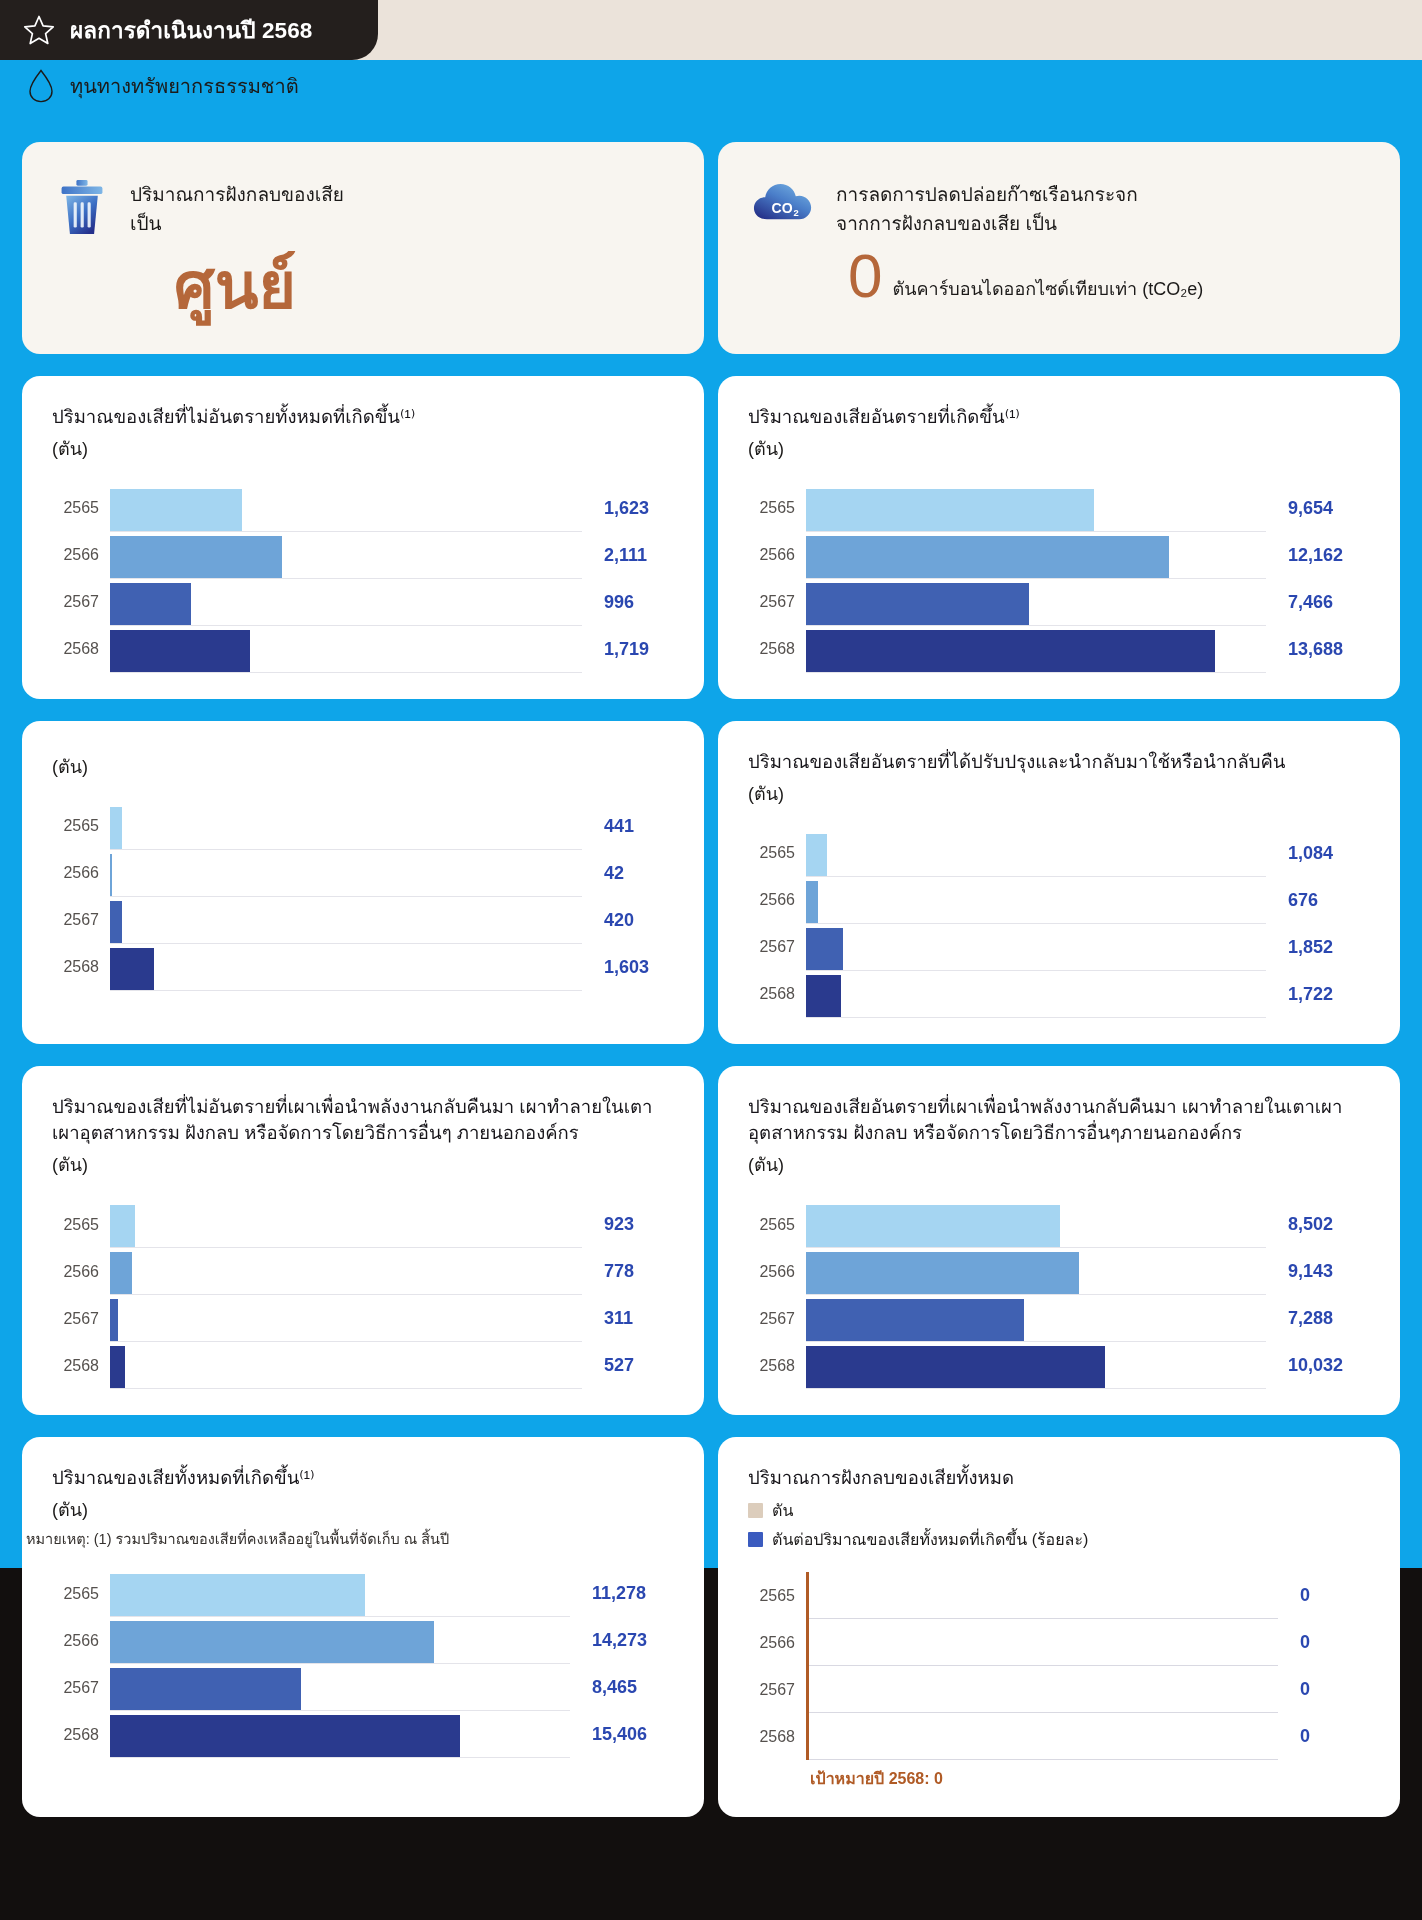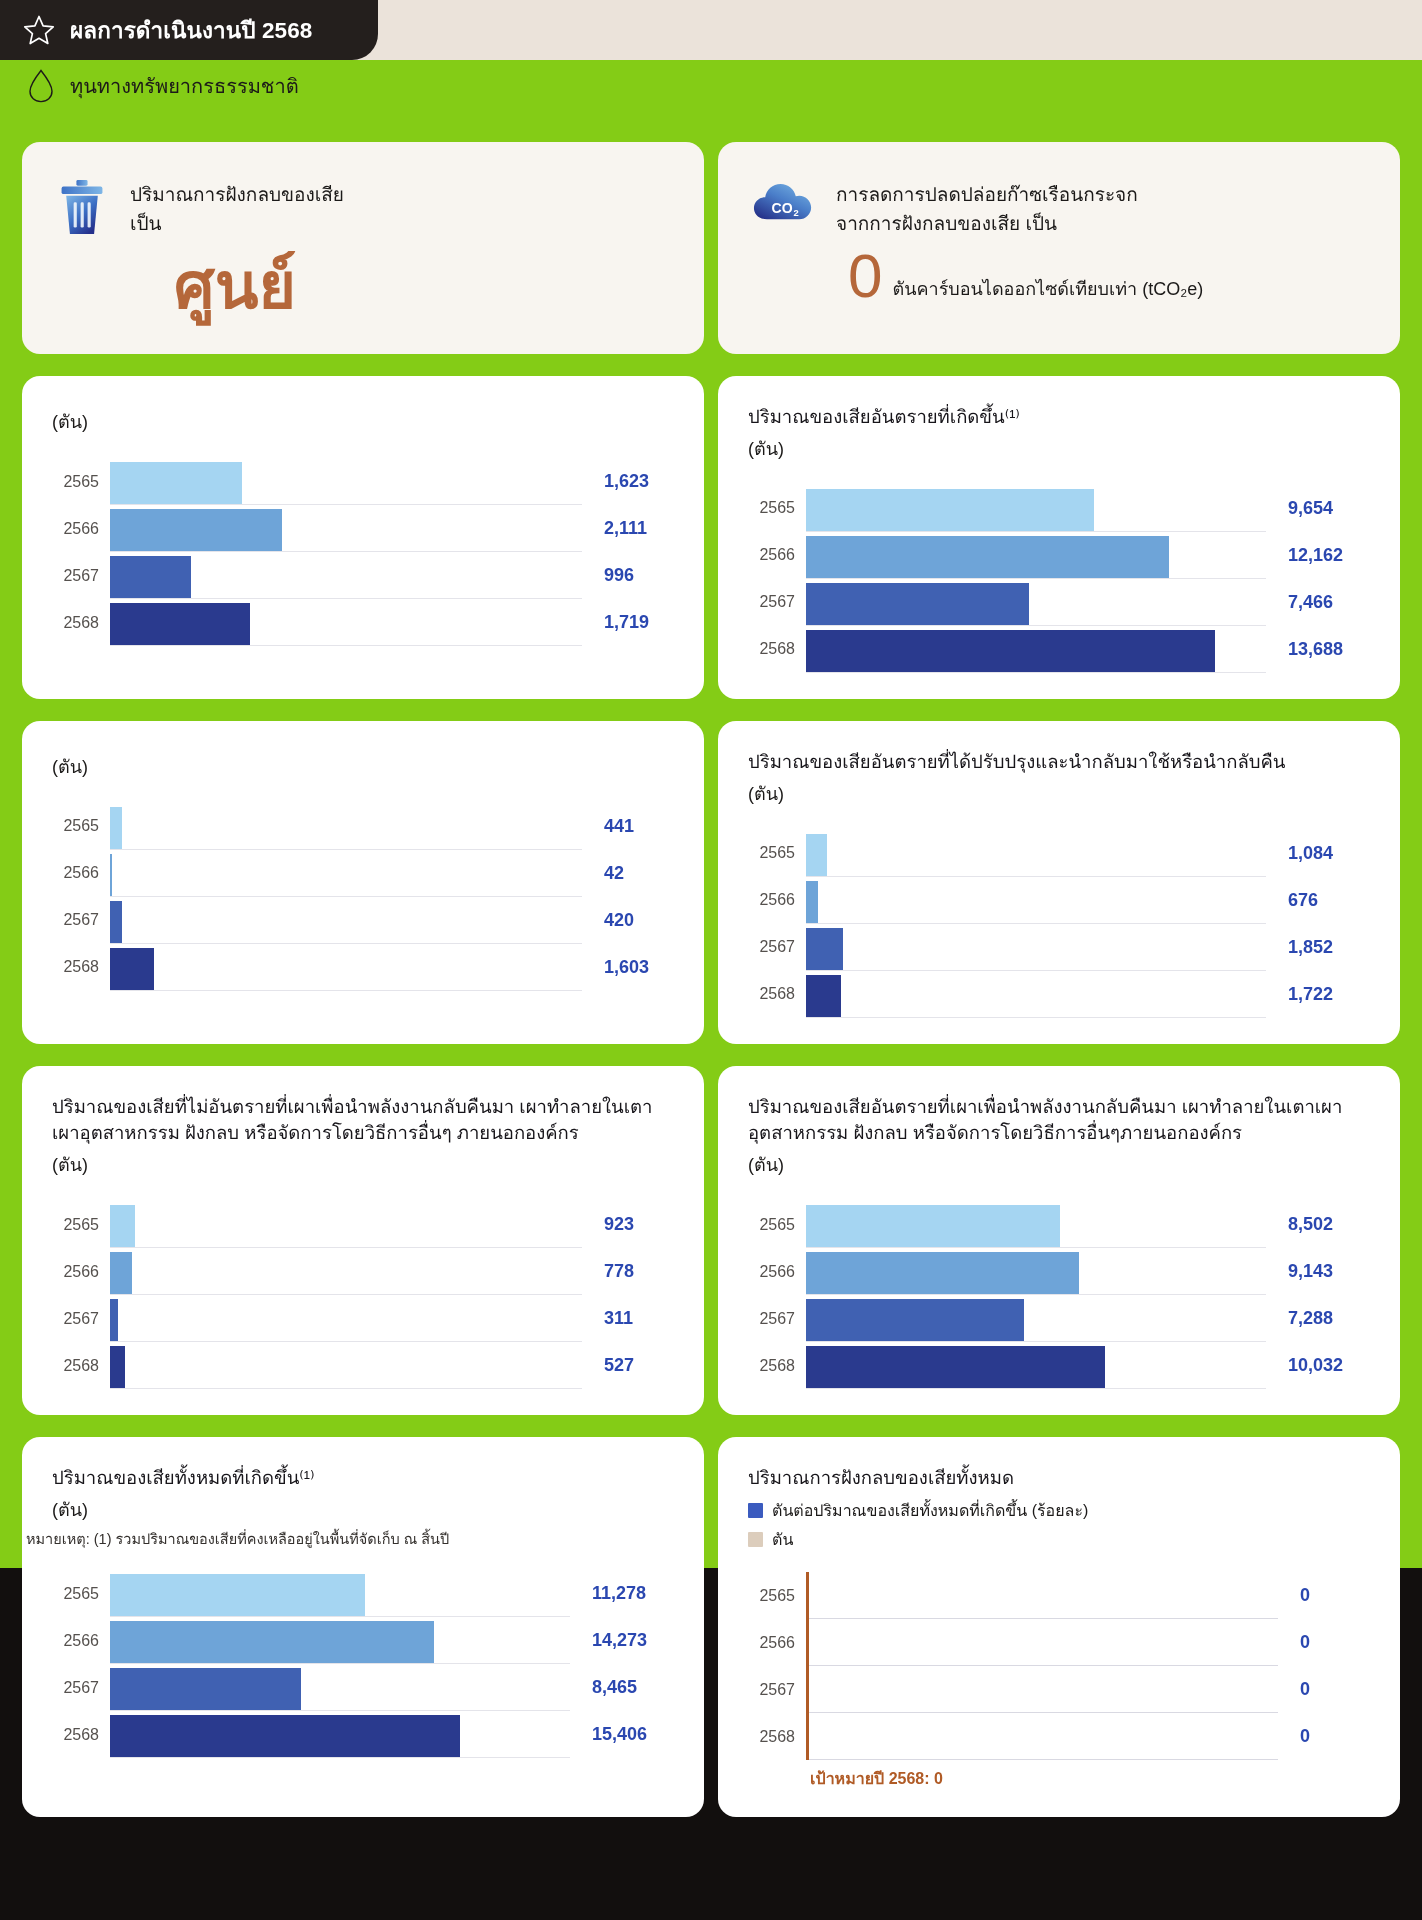--- a/index.html
+++ b/index.html
@@ -7,21 +7,21 @@
     width: 1422px;
     height: 1920px;
     background: #120f0e;
     font-family: "Liberation Sans", "DejaVu Sans", sans-serif;
     overflow: hidden;
   }
   .page {
     position: relative;
     width: 1422px;
     height: 1568px;
-    background: #84cc16;
+    background: #0ea5e9;
   }
 
   
   .topbar {
     position: absolute;
     top: 0; left: 0;
     width: 1422px;
     height: 60px;
     background: #EBE3DA;
   }
@@ -292,20 +292,21 @@
         <div class="hero-zero-row">
           <span class="hero-zero">0</span>
           <span class="hero-unit">ตันคาร์บอนไดออกไซด์เทียบเท่า (tCO₂e)</span>
         </div>
       </div>
     </div>
 
     <div class="row">
 
       <div class="card chart-card">
+        <div class="chart-title">ปริมาณของเสียที่ไม่อันตรายทั้งหมดที่เกิดขึ้น⁽¹⁾</div>
         <div class="chart-unit">(ตัน)</div>
         <div class="bars">
           <div class="bar-row">
             <span class="bar-year">2565</span>
             <span class="bar-track">
                 <span class="bar-fill" style="width:28%;background:#A5D5F2"></span>
               </span>
             <span class="bar-val">1,623</span>
           </div>
           <div class="bar-row">
@@ -547,27 +548,27 @@
               </span>
             <span class="bar-val wide">15,406</span>
           </div>
         </div>
       </div>
 
       <div class="card chart-card">
         <div class="chart-title">ปริมาณการฝังกลบของเสียทั้งหมด</div>
         <div class="legend">
           <div class="legend-row">
+            <span class="legend-sw" style="background:#DCCDBC"></span>
+            <span class="legend-lb">ตัน</span>
+          </div>
+          <div class="legend-row">
             <span class="legend-sw" style="background:#3B5BBF"></span>
             <span class="legend-lb">ตันต่อปริมาณของเสียทั้งหมดที่เกิดขึ้น (ร้อยละ)</span>
           </div>
-          <div class="legend-row">
-            <span class="legend-sw" style="background:#DCCDBC"></span>
-            <span class="legend-lb">ตัน</span>
-          </div>
         </div>
         <div class="bars target" style="margin-top:20px;position:relative">
           <div class="target-line" style="left:58px;top:0;height:100%"></div>
           <div class="bar-row">
             <span class="bar-year">2565</span>
             <span class="bar-track">
                 <span class="bar-fill" style="width:2px;background:#A5D5F2"></span>
               </span>
             <span class="bar-val">0</span>
           </div>

